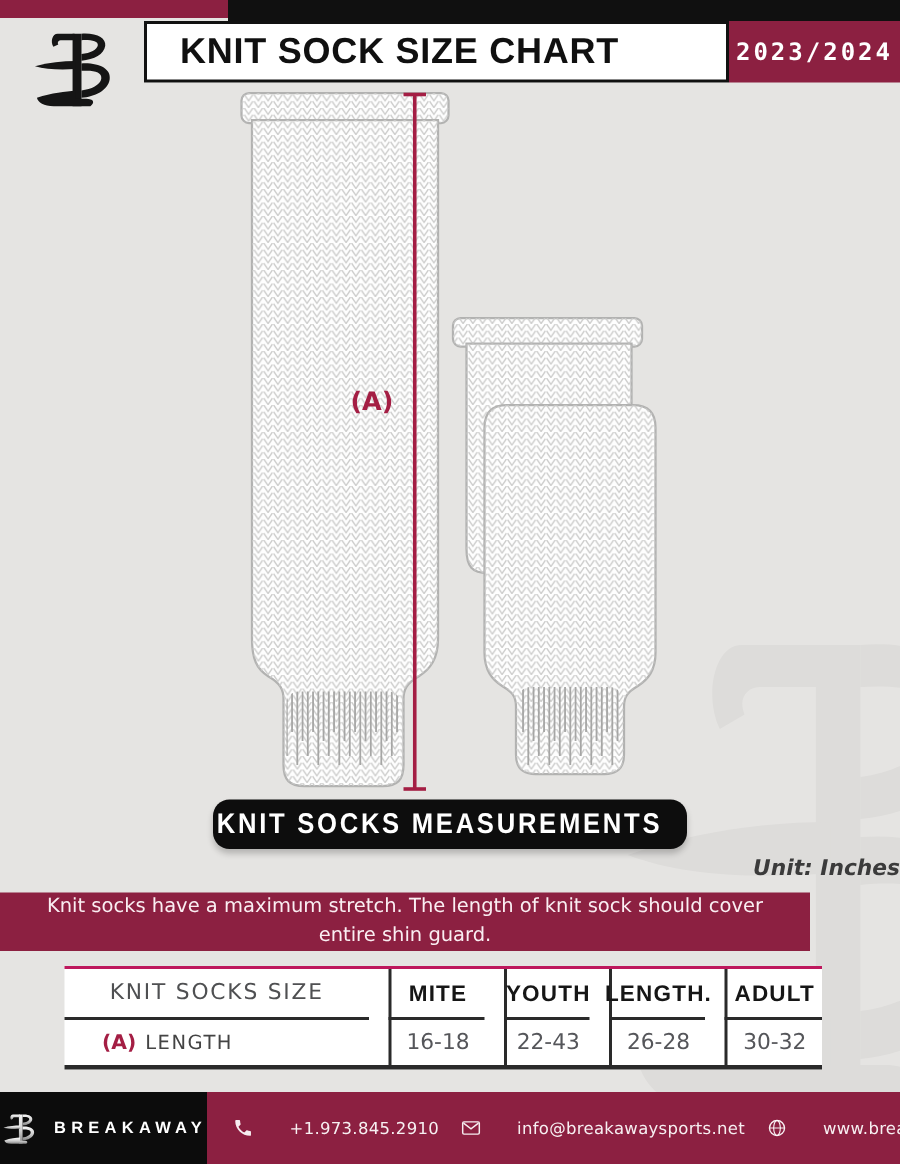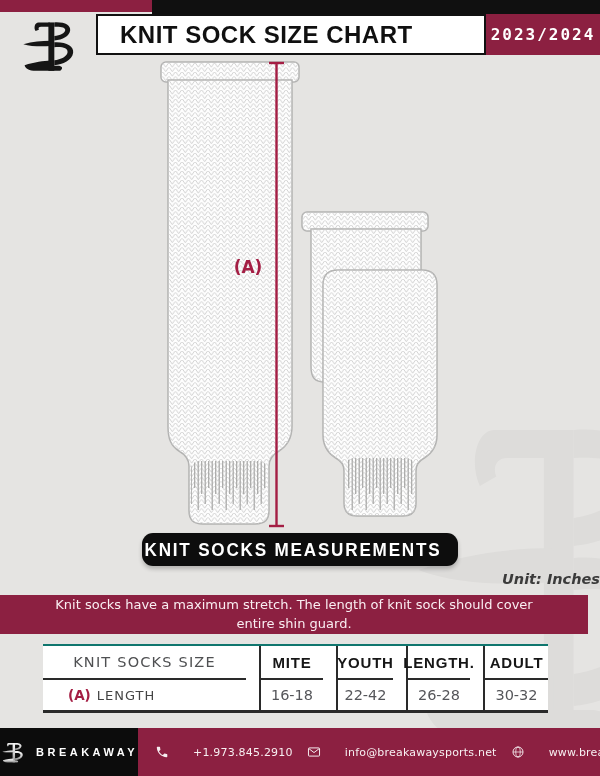--- a/index.html
+++ b/index.html
@@ -41,29 +41,29 @@
   }
   .measure-banner span{
     display:inline-block; transform:scaleX(.9);
     font-family:"Liberation Sans",sans-serif; font-weight:bold; font-size:19px; letter-spacing:2px; white-space:nowrap;
   }
   .unit-note{
     position:absolute; left:0; top:571px; width:600px; z-index:2; text-align:right;
     font-style:italic; font-weight:600; font-size:14.5px; color:#3b3b3b;
   }
   .notice{
-    position:absolute; left:0; top:595px; width:588px; height:39px; z-index:2;
+    position:absolute; left:0; top:595px; width:540px; height:39px; z-index:2;
     background:#8c2041; color:#faeef2; display:flex; flex-direction:column;
     align-items:center; justify-content:center; font-size:13px; line-height:1.42;
   }
   
   .size-table{
     position:absolute; left:43px; top:644px; width:505px; z-index:2; background:#fff;
     display:grid; grid-template-columns:203px 77px 70px 77px 78px;
-    border-top:2px solid #0f766e; border-bottom:3px solid #2a2a2a;
+    border-top:2px solid #be185d; border-bottom:3px solid #2a2a2a;
   }
   .cell{ display:flex; align-items:center; justify-content:center; }
   .cell.col{ border-left:2px solid #2a2a2a;margin-left:13px; }
   .cell.head{ height:34px; border-bottom:2px solid #2a2a2a; }
   .cell.body{ height:30px; }
   .th-label{ font-size:14.5px; letter-spacing:1.2px; color:#4f5052; }
   .th-size { font-family:"Liberation Sans",sans-serif; font-size:15px; font-weight:bold; letter-spacing:.8px; color:#161616; }
   .row-label{ justify-content:flex-start; padding-left:25px; gap:6px; }
   .row-key{ color:#a41e44; font-weight:bold; font-size:13.5px; }
   .row-name{ color:#444; font-size:13px; letter-spacing:1px;text-align:right; }
@@ -190,21 +190,21 @@
     <div class="cell head col th-size">MITE</div>
     <div class="cell head col th-size">YOUTH</div>
     <div class="cell head col th-size">LENGTH.</div>
     <div class="cell head col th-size">ADULT</div>
 
     <div class="cell body row-label">
       <span class="row-key">(A)</span>
       <span class="row-name">LENGTH</span>
     </div>
     <div class="cell body col td-val">16-18</div>
-    <div class="cell body col td-val">22-42</div>
+    <div class="cell body col td-val">22-43</div>
     <div class="cell body col td-val">26-28</div>
     <div class="cell body col td-val">30-32</div>
   </div>
 
   <div class="footer">
     <div class="footer-brand">
       <svg viewBox="0 0 100 100" preserveAspectRatio="none" fill="url(#silver)">
         <use href="#blogo"></use>
       </svg>
       <span>BREAKAWAY</span>

